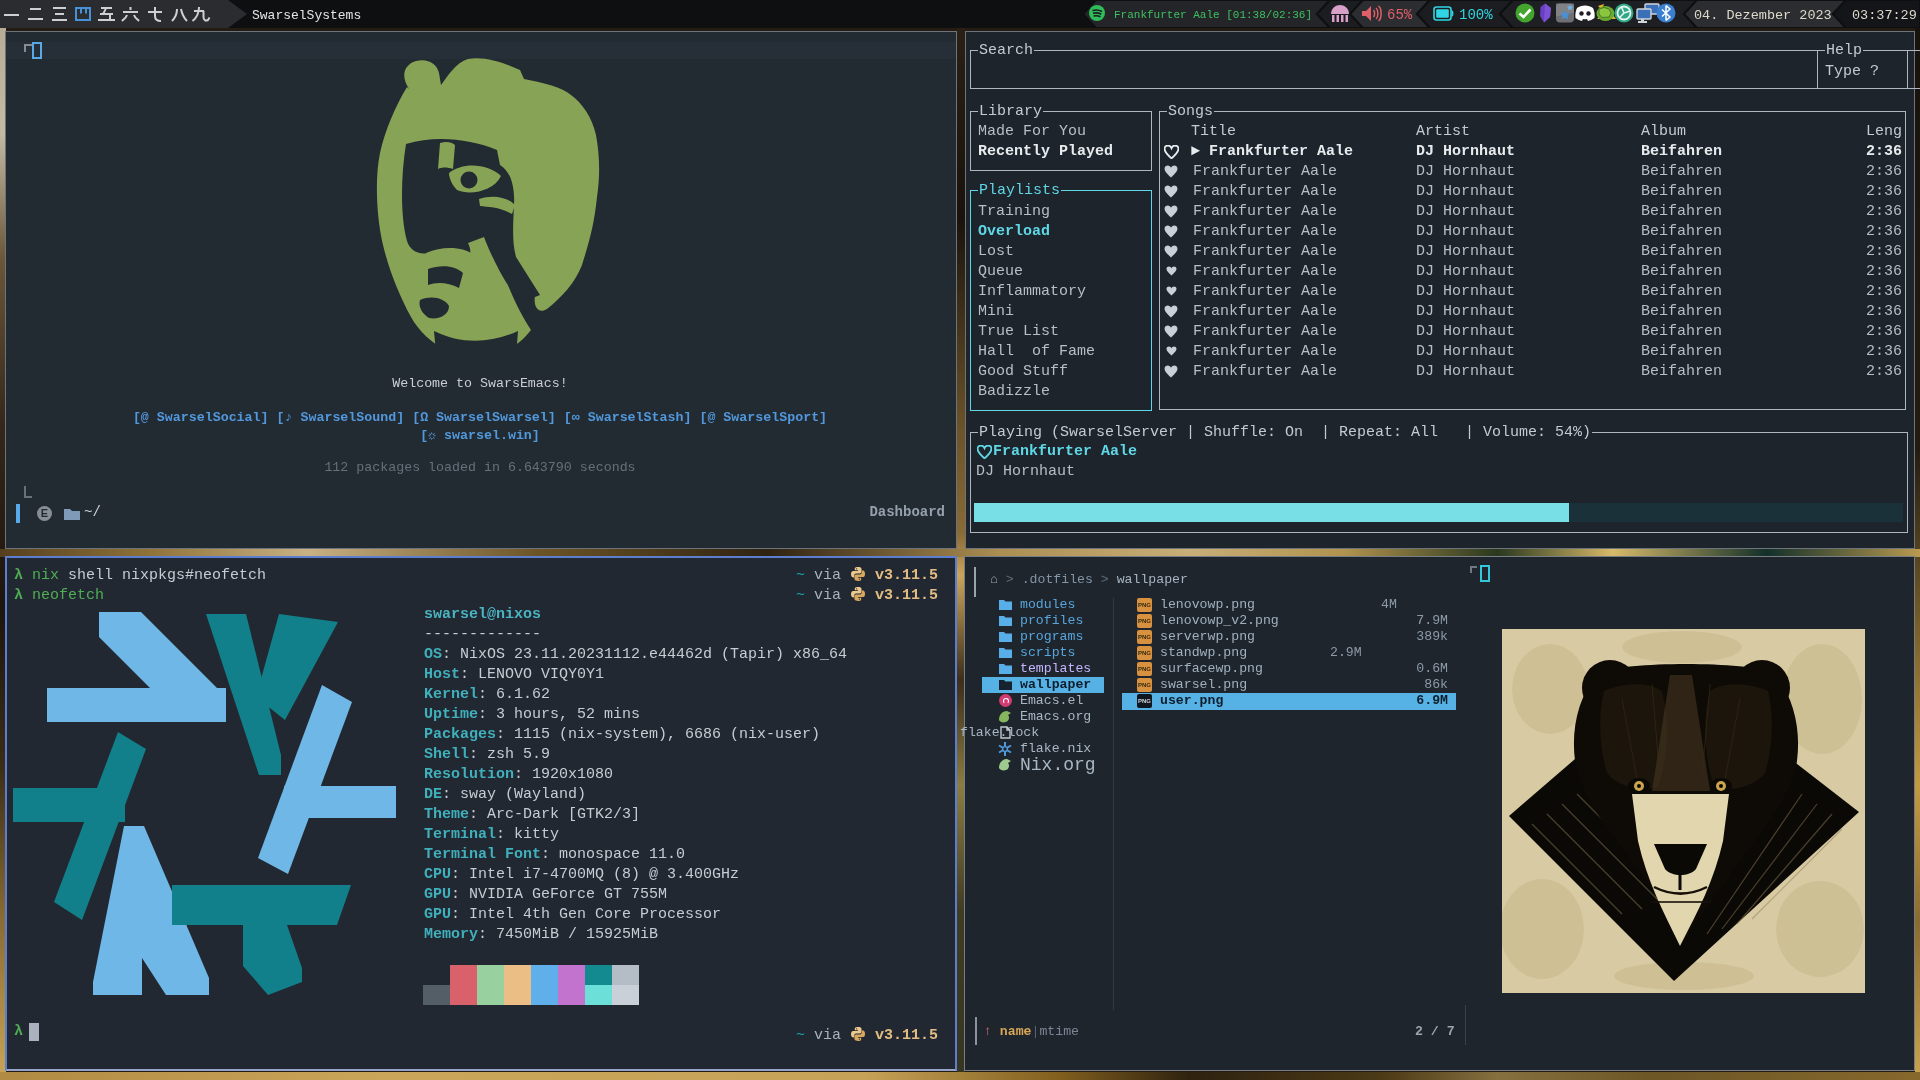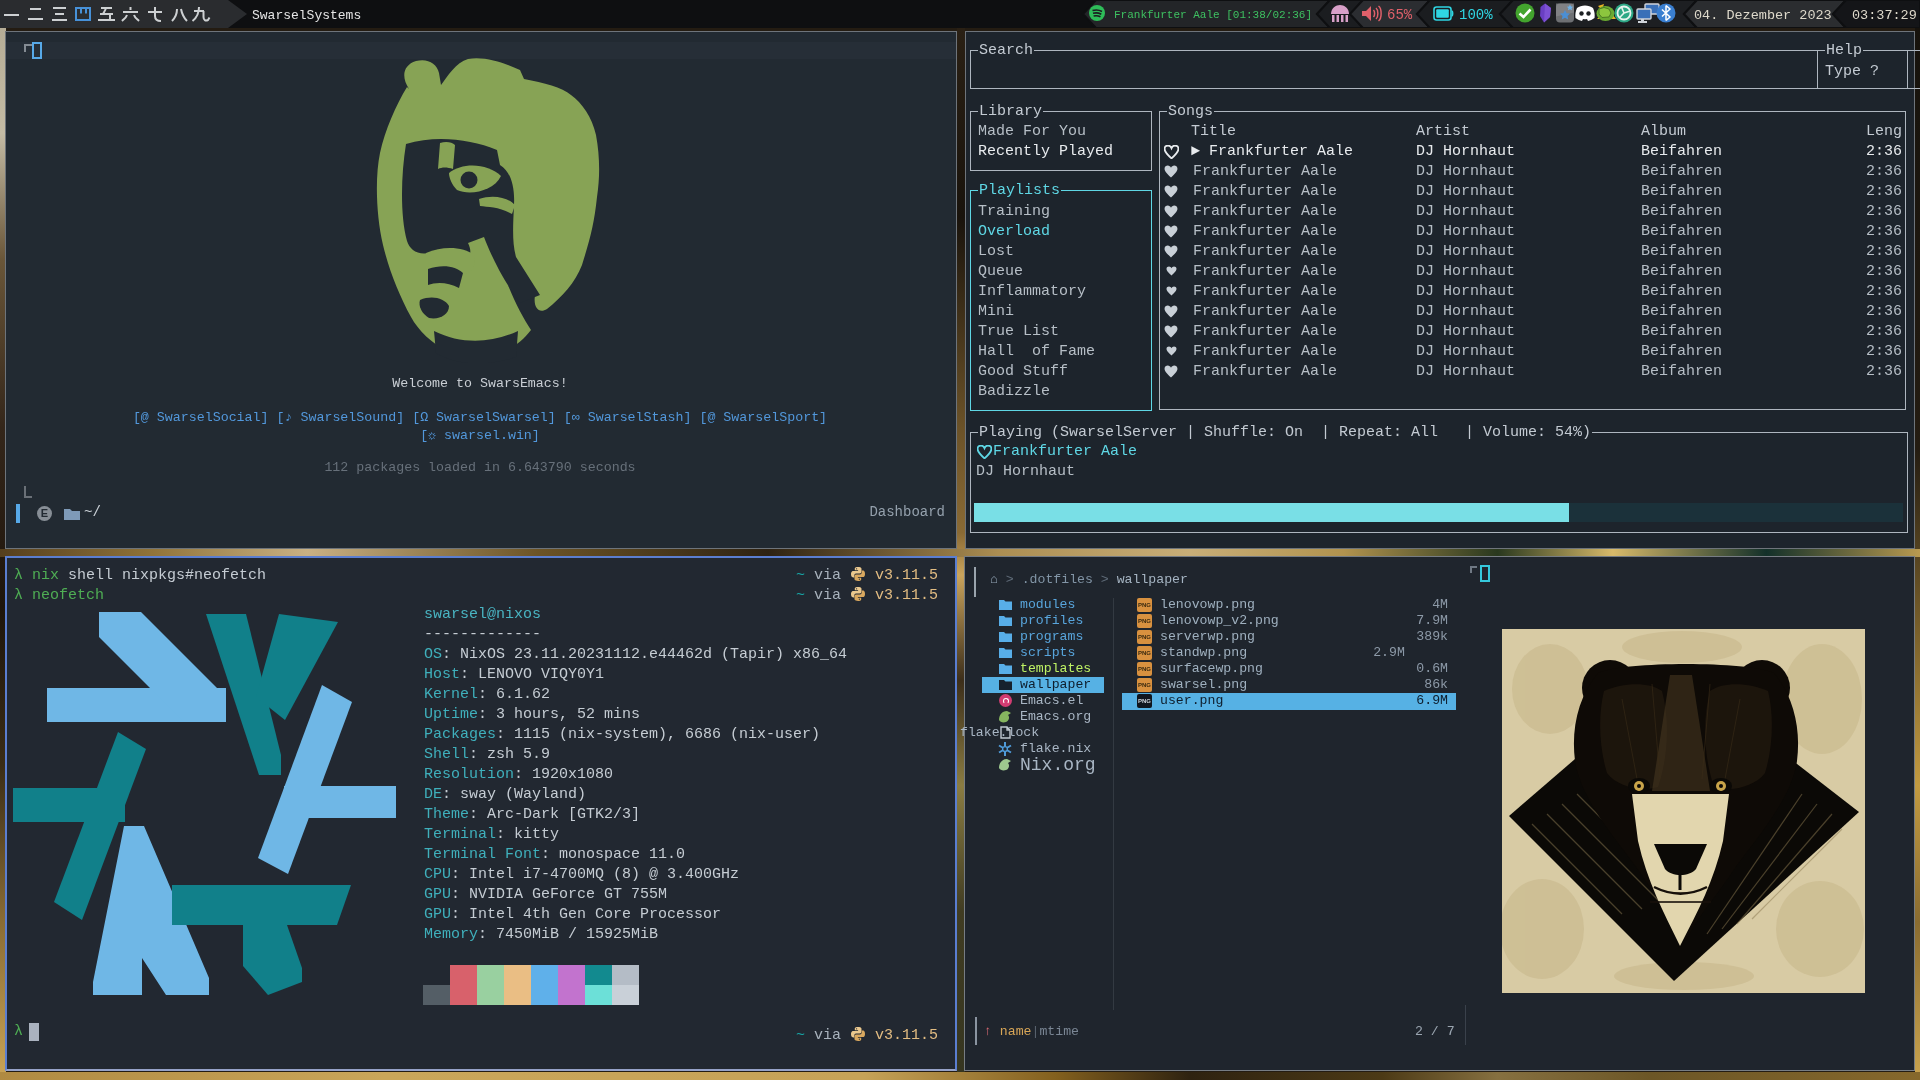--- a/index.html
+++ b/index.html
@@ -1,19 +1,19 @@
 <!DOCTYPE html>
 <html><head>
 <meta charset="utf-8">
 <style>
 html,body{margin:0;padding:0;width:1920px;height:1080px;overflow:hidden;background:#241c12;}
 *{box-sizing:border-box;}
 .abs{position:absolute;}
 .mono{font-family:"Liberation Mono",monospace;white-space:pre;}
-.b{font-weight:normal;}
+.b{font-weight:bold;}
 
 #wallL{left:0;top:28px;width:6px;height:1052px;background:linear-gradient(180deg,#b6ad96 0%,#c4bba4 10%,#6a5638 22%,#34261a 38%,#1e150c 55%,#3a2c16 70%,#8a6c34 85%,#caa456 100%);}
 #wallM{left:957px;top:28px;width:8px;height:1052px;background:linear-gradient(180deg,#2a2014 0%,#19130c 18%,#6b5228 38%,#8a6a34 48%,#caa45c 52%,#3c2e1a 62%,#8a7c42 72%,#403c22 84%,#353520 100%);}
 #wallR{left:1915px;top:28px;width:5px;height:1052px;background:linear-gradient(180deg,#16120c 0%,#241c12 40%,#c29a40 72%,#8a6c30 85%,#caa44e 100%);}
 #wallH{left:0;top:549px;width:1920px;height:8px;background:linear-gradient(90deg,#553f1e 0%,#91743a 8%,#c9b184 16%,#6c5426 28%,#2e2212 40%,#ac8e52 52%,#c8ae78 62%,#b1934e 70%,#29381e 78%,#d8ba6a 84%,#133029 92%,#b99a50 100%);}
 #wallB{left:0;top:1072px;width:1920px;height:8px;background:linear-gradient(90deg,#b08a42 0%,#caa65a 20%,#c6a258 45%,#83601e 55%,#2e2210 62%,#4c3a16 72%,#867040 78%,#6c5626 86%,#86682c 100%);}
 
 #emacs{left:5px;top:31px;width:952px;height:518px;background:#222a32;border:1px solid #6e747b;}
 #music{left:965px;top:31px;width:950px;height:518px;background:#1d242c;border:1px solid #6e747b;}
 #term{left:5px;top:556px;width:952px;height:515px;background:#222831;border:2px solid #5b7ed0;border-bottom-color:#96a2c8;}
@@ -358,21 +358,21 @@
     <path d="M0,1 L5,1 L6.5,2.5 L13,2.5 L13,11 L0,11 Z" fill="#58aee8"></path>
   </svg>
 <div class="abs mono" style="left:1020px;top:629px;font-size:13.2px;line-height:16px;color:#58a5dc">programs</div>
 <svg class="abs" style="left:999px;top:647px" width="13" height="11" xmlns="http://www.w3.org/2000/svg">
     <path d="M0,1 L5,1 L6.5,2.5 L13,2.5 L13,11 L0,11 Z" fill="#58aee8"></path>
   </svg>
 <div class="abs mono" style="left:1020px;top:645px;font-size:13.2px;line-height:16px;color:#58a5dc">scripts</div>
 <svg class="abs" style="left:999px;top:663px" width="13" height="11" xmlns="http://www.w3.org/2000/svg">
     <path d="M0,1 L5,1 L6.5,2.5 L13,2.5 L13,11 L0,11 Z" fill="#58aee8"></path>
   </svg>
-<div class="abs mono" style="left:1020px;top:661px;font-size:13.2px;line-height:16px;color:#bef264">templates</div>
+<div class="abs mono" style="left:1020px;top:661px;font-size:13.2px;line-height:16px;color:#c4b5fd">templates</div>
 <div class="abs" style="left:982px;top:677px;width:122px;height:16px;background:#56b1e4"></div>
 <svg class="abs" style="left:999px;top:679px" width="13" height="11" xmlns="http://www.w3.org/2000/svg">
     <path d="M0,1 L5,1 L6.5,2.5 L13,2.5 L13,11 L0,11 Z" fill="#16222e"></path>
   </svg>
 <div class="abs mono b" style="left:1020px;top:677px;font-size:13.2px;line-height:16px;color:#0e1d2c">wallpaper</div>
 <div class="abs" style="left:999px;top:694px;width:13px;height:13px;border-radius:50%;background:#d23c72"></div>
 <div class="abs" style="left:1002.5px;top:697.5px;width:6px;height:6px;border-radius:50%;border:1.5px solid #fff;border-bottom-color:transparent"></div>
 <div class="abs mono" style="left:1020px;top:693px;font-size:13.2px;line-height:16px;color:#a9b6c4">Emacs.el</div>
 <svg class="abs" style="left:998px;top:710px" width="14" height="13" xmlns="http://www.w3.org/2000/svg">
     <path d="M1,10 C1,5 4,1 9,1 L13,3 L10,5 C12,7 11,11 8,12 C5,13 2,12 1,10 Z" fill="#86b55f"></path>
@@ -390,30 +390,30 @@
     </g>
     <circle cx="7" cy="7" r="2.4" fill="#1f252d" stroke="#4f9ad8" stroke-width="1.4"></circle>
   </svg>
 <div class="abs mono" style="left:1020px;top:741px;font-size:13.2px;line-height:16px;color:#a9b6c4">flake.nix</div>
 <svg class="abs" style="left:998px;top:758px" width="14" height="13" xmlns="http://www.w3.org/2000/svg">
     <path d="M1,10 C1,5 4,1 9,1 L13,3 L10,5 C12,7 11,11 8,12 C5,13 2,12 1,10 Z" fill="#9ec98f"></path>
   </svg>
 <div class="abs mono" style="left:1020px;top:757px;font-size:18px;line-height:16px;color:#a9b6c4">Nix.org</div>
 <div class="abs" style="left:1137px;top:598px;width:15px;height:14px;background:#d8913f;border-radius:2px;color:#3a2a10;font:bold 6px/14px 'Liberation Sans',sans-serif;text-align:center">PNG</div>
 <div class="abs mono" style="left:1160px;top:597px;font-size:13.2px;line-height:16px;color:#9fb0bf">lenovowp.png</div>
-<div class="abs mono" style="left:1330px;top:597px;width:118px;text-align:right;font-size:13.2px;line-height:16px;color:#8d9aa8">4M</div>
+<div class="abs mono" style="left:1330px;top:597px;width:118px;text-align:center;font-size:13.2px;line-height:16px;color:#8d9aa8">4M</div>
 <div class="abs" style="left:1137px;top:614px;width:15px;height:14px;background:#d8913f;border-radius:2px;color:#3a2a10;font:bold 6px/14px 'Liberation Sans',sans-serif;text-align:center">PNG</div>
 <div class="abs mono" style="left:1160px;top:613px;font-size:13.2px;line-height:16px;color:#9fb0bf">lenovowp_v2.png</div>
 <div class="abs mono" style="left:1330px;top:613px;width:118px;text-align:right;font-size:13.2px;line-height:16px;color:#8d9aa8">7.9M</div>
 <div class="abs" style="left:1137px;top:630px;width:15px;height:14px;background:#d8913f;border-radius:2px;color:#3a2a10;font:bold 6px/14px 'Liberation Sans',sans-serif;text-align:center">PNG</div>
 <div class="abs mono" style="left:1160px;top:629px;font-size:13.2px;line-height:16px;color:#9fb0bf">serverwp.png</div>
 <div class="abs mono" style="left:1330px;top:629px;width:118px;text-align:right;font-size:13.2px;line-height:16px;color:#8d9aa8">389k</div>
 <div class="abs" style="left:1137px;top:646px;width:15px;height:14px;background:#d8913f;border-radius:2px;color:#3a2a10;font:bold 6px/14px 'Liberation Sans',sans-serif;text-align:center">PNG</div>
 <div class="abs mono" style="left:1160px;top:645px;font-size:13.2px;line-height:16px;color:#9fb0bf">standwp.png</div>
-<div class="abs mono" style="left:1330px;top:645px;width:118px;text-align:center;font-size:13.2px;line-height:16px;color:#8d9aa8">2.9M</div>
+<div class="abs mono" style="left:1330px;top:645px;width:118px;text-align:left;font-size:13.2px;line-height:16px;color:#8d9aa8">2.9M</div>
 <div class="abs" style="left:1137px;top:662px;width:15px;height:14px;background:#d8913f;border-radius:2px;color:#3a2a10;font:bold 6px/14px 'Liberation Sans',sans-serif;text-align:center">PNG</div>
 <div class="abs mono" style="left:1160px;top:661px;font-size:13.2px;line-height:16px;color:#9fb0bf">surfacewp.png</div>
 <div class="abs mono" style="left:1330px;top:661px;width:118px;text-align:right;font-size:13.2px;line-height:16px;color:#8d9aa8">0.6M</div>
 <div class="abs" style="left:1137px;top:678px;width:15px;height:14px;background:#d8913f;border-radius:2px;color:#3a2a10;font:bold 6px/14px 'Liberation Sans',sans-serif;text-align:center">PNG</div>
 <div class="abs mono" style="left:1160px;top:677px;font-size:13.2px;line-height:16px;color:#9fb0bf">swarsel.png</div>
 <div class="abs mono" style="left:1330px;top:677px;width:118px;text-align:right;font-size:13.2px;line-height:16px;color:#8d9aa8">86k</div>
 <div class="abs" style="left:1122px;top:693px;width:334px;height:17px;background:#56b1e4"></div>
 <div class="abs" style="left:1137px;top:694px;width:15px;height:14px;background:#10161e;border-radius:2px;color:#cdd3da;font:bold 6px/14px 'Liberation Sans',sans-serif;text-align:center">PNG</div>
 <div class="abs mono b" style="left:1160px;top:693px;font-size:13.2px;line-height:16px;color:#0e1d2c">user.png</div>
 <div class="abs mono b" style="left:1330px;top:693px;width:118px;text-align:right;font-size:13.2px;line-height:16px;color:#0e1d2c">6.9M</div>

